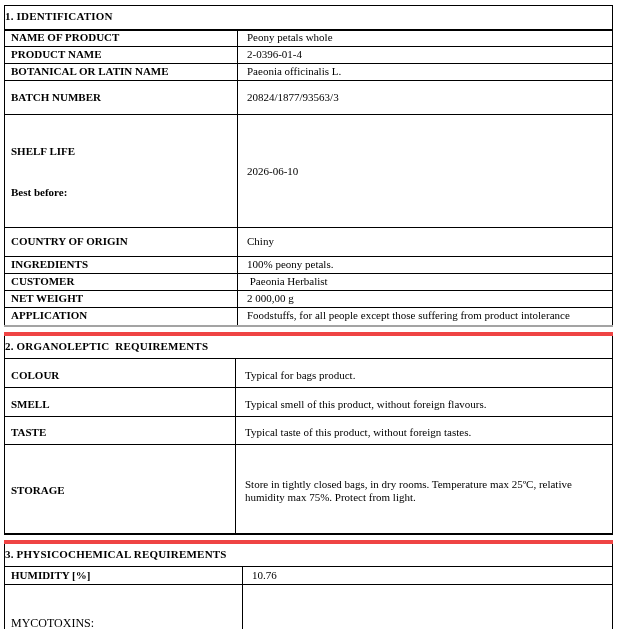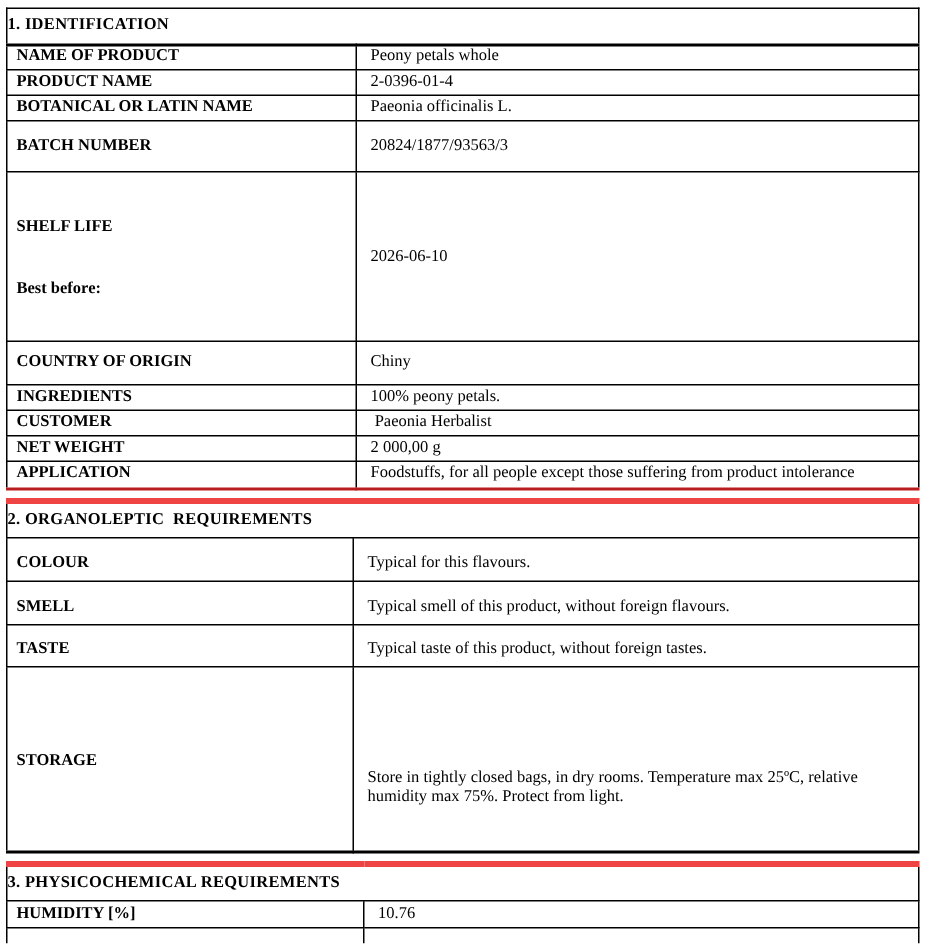--- a/index.html
+++ b/index.html
@@ -36,29 +36,29 @@
     font-weight: bold;
     text-align: center;
     vertical-align: middle;
     letter-spacing: 0.2px;
   }
   .lbl { font-weight: bold; padding-left: 6px; padding-right: 4px; }
   .val { padding-left: 9px; padding-right: 6px; }
   .top-align { vertical-align: top; padding-top: 5px; }
 
   
-  #t1 { border-top: 1px solid #000; border-bottom: 2px solid #b91c1c; }
+  #t1 { border-top: 1px solid #000; border-bottom: 2px solid #a3a3a3; }
   #t1 th { border-bottom: 2.5px solid #000; }
   
   #t2, #t3, #t4 { margin-top: 5px; border-top: 4px solid #ef4444; border-bottom: 2px solid #000; }
 
   .two-line span { display: block; }
   .list-block div { font-weight: normal; }
   .list-head { font-size: 12px; font-weight: bold; }
-  .wrap-350 { display: block; max-width: 350px; margin-top: 34px; }
+  .wrap-350 { display: block; max-width: 350px; }
 </style>
 </head>
 <body>
 
 <div class="page">
 
   <table class="spec" id="t1">
     <colgroup>
         <col style="width:233px">
         <col>
@@ -117,21 +117,21 @@
     <colgroup>
         <col style="width:231px">
         <col>
       </colgroup>
     <tbody>
         <tr style="height:25px">
       <th class="sec-title" colspan="2">2. ORGANOLEPTIC  REQUIREMENTS</th>
     </tr>
     <tr style="height:29px">
       <td class="lbl top-align">COLOUR</td>
-      <td class="val top-align">Typical for this flavours.</td>
+      <td class="val top-align">Typical for bags product.</td>
     </tr>
     <tr style="height:29px">
       <td class="lbl top-align">SMELL</td>
       <td class="val top-align">Typical smell of this product, without foreign flavours.</td>
     </tr>
     <tr style="height:28px">
       <td class="lbl top-align">TASTE</td>
       <td class="val top-align">Typical taste of this product, without foreign tastes.</td>
     </tr>
     <tr style="height:39px">

